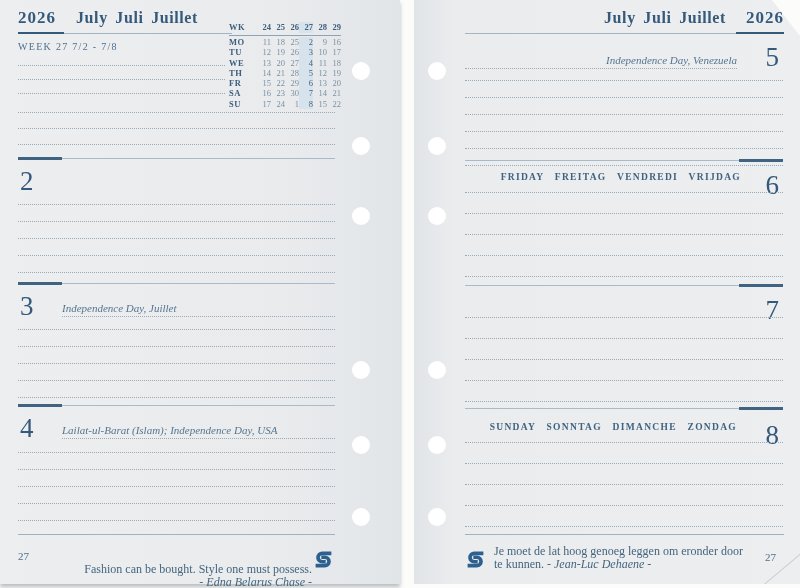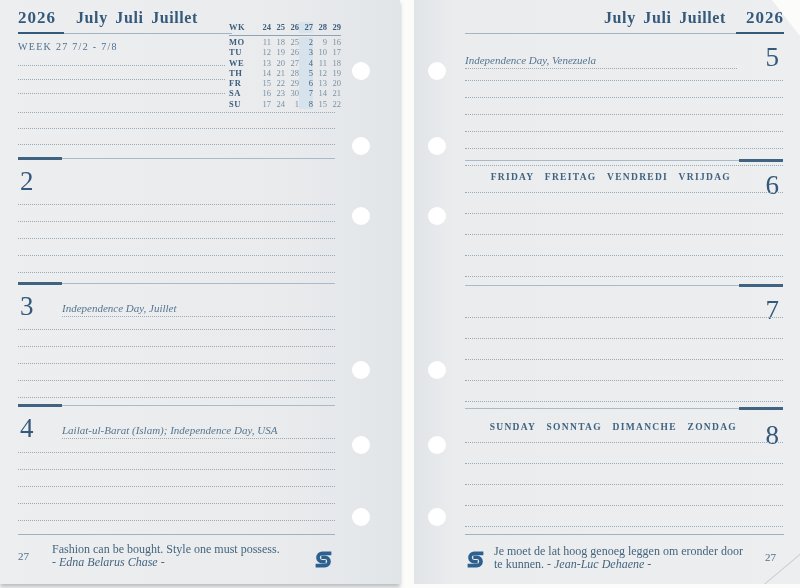--- a/index.html
+++ b/index.html
@@ -43,21 +43,21 @@
   .day-num{position:absolute;font-size:27px;color:#35597b;line-height:1;}
   .day-head{position:absolute;font-size:9.5px;font-weight:bold;letter-spacing:1.3px;word-spacing:7px;color:#3f6281;white-space:nowrap;}
   .day-holiday{position:absolute;font-style:italic;font-size:11px;color:#56758f;border-bottom:1px dotted #98aab7;padding-bottom:2px;white-space:nowrap;}
 
   .bottom-line{position:absolute;top:534px;height:1px;background:#9fb2c0;}
 
   
   .page-num{position:absolute;font-size:11px;color:#4e7090;}
   .quote{font-size:12px;color:#44657f;}
   .quote .attr{font-style:italic;}
-  .lp-quote{position:absolute;top:543px;right:88px;width:260px;text-align:left;line-height:13px;}
+  .lp-quote{position:absolute;top:563px;right:88px;width:260px;text-align:right;line-height:13px;}
   .rp-quote{position:absolute;top:545px;left:80px;width:258px;text-align:left;line-height:13px;}
   .logo{position:absolute;width:21px;height:21px;}
   .corner-perf{position:absolute;right:-10px;bottom:14px;width:56px;height:1px;background:#c9ced3;transform:rotate(-40deg);}
 </style>
 </head>
 <body>
 
 <div class="page left">
 
   <div class="year" style="left:18px;top:8px">2026</div>
@@ -214,37 +214,37 @@
 
 <div class="page right">
 
   <div class="month-title" style="right:74px;top:9px">July Juli Juillet</div>
   <div class="year" style="right:16px;top:8px">2026</div>
   <div class="head-rule" style="left:51px;right:16px;top:33px"></div>
   <div class="year-tick" style="right:16px;top:32px;width:48px"></div>
 
   <section class="day rp" style="left:51px;top:36px;width:318px;height:126px">
     <div class="day-num" style="right:4px;top:8px">5</div>
-    <div class="day-holiday" style="left:0;right:46px;top:18px;text-align:left">Independence Day, Venezuela</div>
+    <div class="day-holiday" style="left:0;right:46px;top:18px;text-align:right">Independence Day, Venezuela</div>
     <div class="rules" style="top:28px">
         <div class="rule" style="height: 16px;"></div>
         <div class="rule" style="height: 16px;"></div>
         <div class="rule" style="height: 16px;"></div>
         <div class="rule" style="height: 16px;"></div>
         <div class="rule" style="height: 16px;"></div>
         <div class="rule" style="height: 16px;"></div>
       </div>
   </section>
 
   <section class="day rp" style="left:51px;top:160px;width:318px;height:125px">
     <div class="divider">
         <div class="tick"></div>
       </div>
     <div class="day-num" style="right:4px;top:12px">6</div>
-    <div class="day-head" style="right:52px;top:12px">FRIDAY FREITAG VENDREDI VRIJDAG</div>
+    <div class="day-head" style="right:42px;top:12px">FRIDAY FREITAG VENDREDI VRIJDAG</div>
     <div class="rules" style="top:12px">
         <div class="rule" style="height: 20px;"></div>
         <div class="rule" style="height: 20px;"></div>
         <div class="rule" style="height: 20px;"></div>
         <div class="rule" style="height: 20px;"></div>
         <div class="rule" style="height: 20px;"></div>
       </div>
   </section>
 
   <section class="day rp" style="left:51px;top:285px;width:318px;height:123px">

